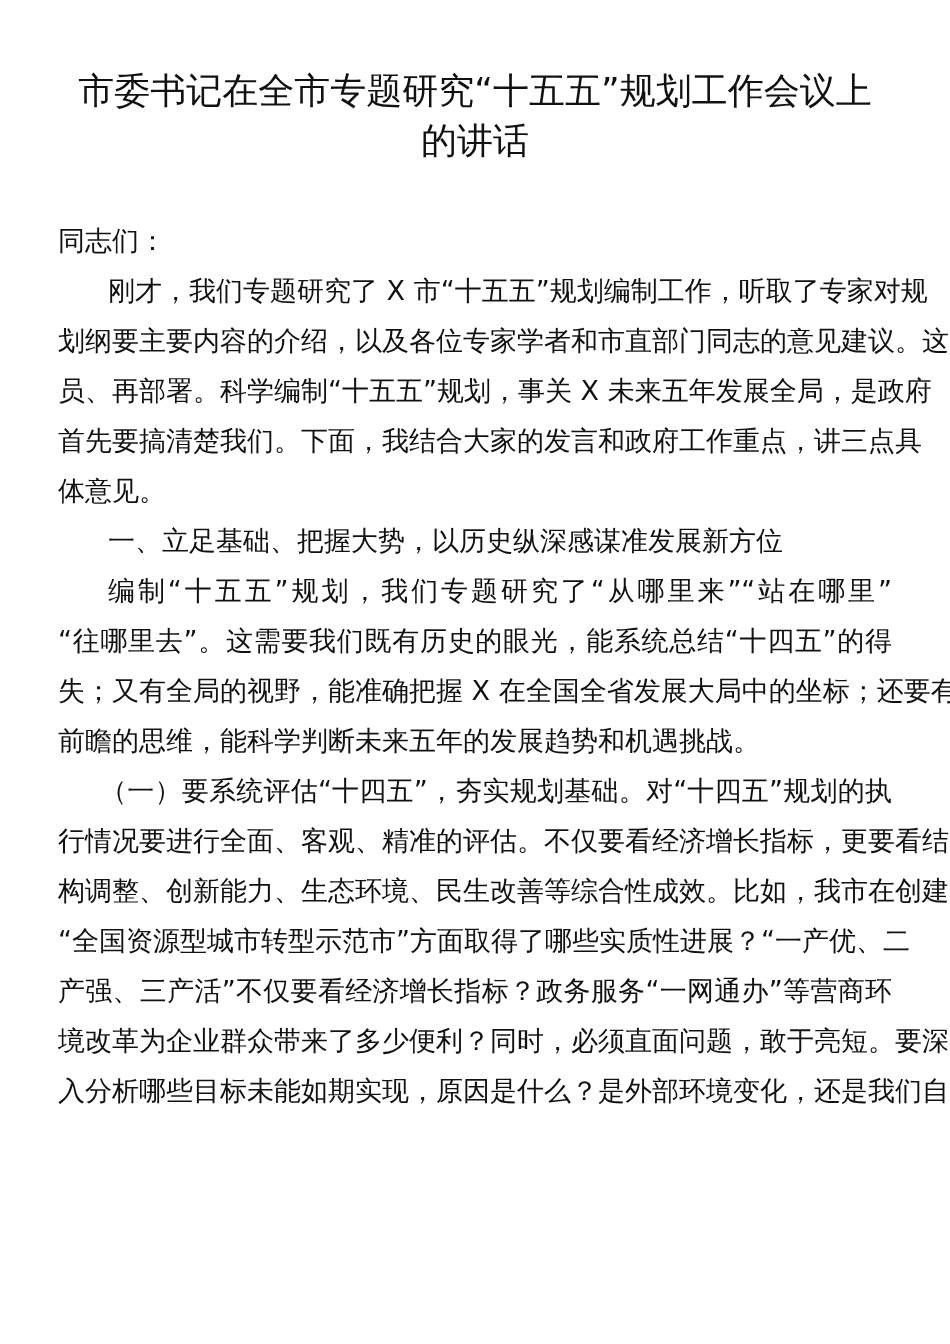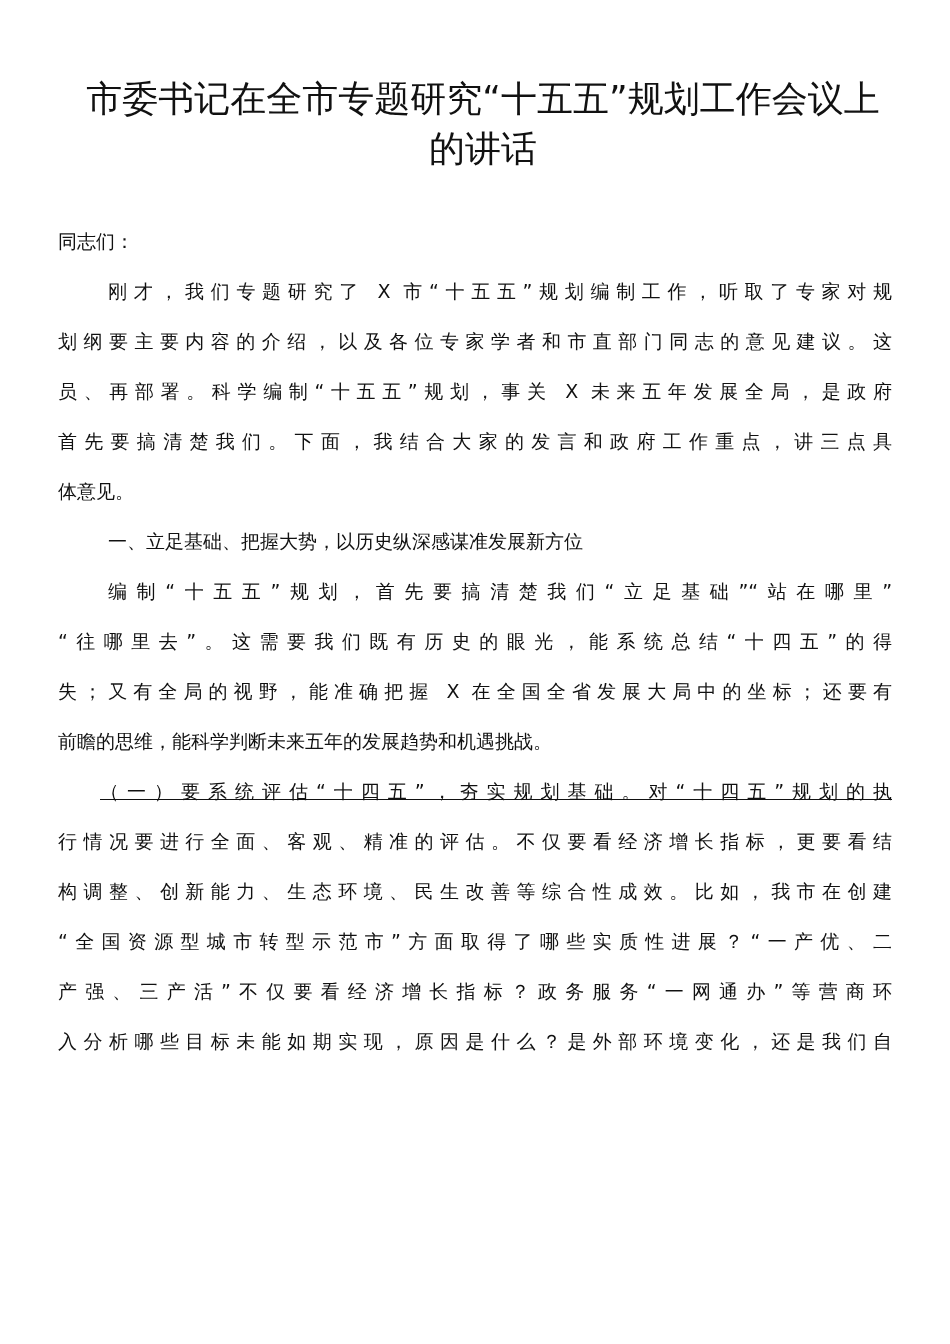--- a/index.html
+++ b/index.html
@@ -26,51 +26,50 @@
     .title {
       position: absolute;
       left: 58px;
       width: 834px;
       top: 66px;
       text-align: center;
       font-size: 36px;
       line-height: 50px;
       font-weight: normal;
       letter-spacing: 0px;
-      margin: 8px;
+      margin: 0;
     }
     .title .tline {
       display: block;
       white-space: nowrap;
     }
     .body {
       position: absolute;
       left: 58px;
       top: 216px;
       width: 834px;
-      font-size: 19px;
+      font-size: 27px;
     }
     .line {
       display: block;
       height: 50px;
       line-height: 50px;
       white-space: nowrap;
       text-align: justify;
       text-align-last: justify;
       overflow: visible;
     }
     .line.last {
       text-align-last: left;
     }
     .line.indent {
       padding-left: 50px;
     }
     .line.indent-small {
       padding-left: 42px;
-      text-decoration: underline;
     }
     .line.short {
       text-align-last: left;
     }
   </style>
 </head>
 <body>
 
 <div class="page">
 
@@ -89,29 +88,30 @@
       <div class="line">员、再部署。科学编制“十五五”规划，事关 X 未来五年发展全局，是政府</div>
       <div class="line">首先要搞清楚我们。下面，我结合大家的发言和政府工作重点，讲三点具</div>
       <div class="line last">体意见。</div>
     </div>
 
     <div>
       <div class="line indent last">一、立足基础、把握大势，以历史纵深感谋准发展新方位</div>
     </div>
 
     <div>
-      <div class="line indent">编制“十五五”规划，首先要搞清楚我们“立足基础”“站在哪里”</div>
+      <div class="line indent">编制“十五五”规划，我们专题研究了“从哪里来”“站在哪里”</div>
       <div class="line">“往哪里去”。这需要我们既有历史的眼光，能系统总结“十四五”的得</div>
       <div class="line">失；又有全局的视野，能准确把握 X 在全国全省发展大局中的坐标；还要有</div>
       <div class="line last">前瞻的思维，能科学判断未来五年的发展趋势和机遇挑战。</div>
     </div>
 
     <div>
       <div class="line indent-small">（一）要系统评估“十四五”，夯实规划基础。对“十四五”规划的执</div>
       <div class="line">行情况要进行全面、客观、精准的评估。不仅要看经济增长指标，更要看结</div>
       <div class="line">构调整、创新能力、生态环境、民生改善等综合性成效。比如，我市在创建</div>
       <div class="line">“全国资源型城市转型示范市”方面取得了哪些实质性进展？“一产优、二</div>
       <div class="line">产强、三产活”不仅要看经济增长指标？政务服务“一网通办”等营商环</div>
+      <div class="line">境改革为企业群众带来了多少便利？同时，必须直面问题，敢于亮短。要深</div>
       <div class="line">入分析哪些目标未能如期实现，原因是什么？是外部环境变化，还是我们自</div>
     </div>
 
   </div>
 </div>
 
 </body></html>

